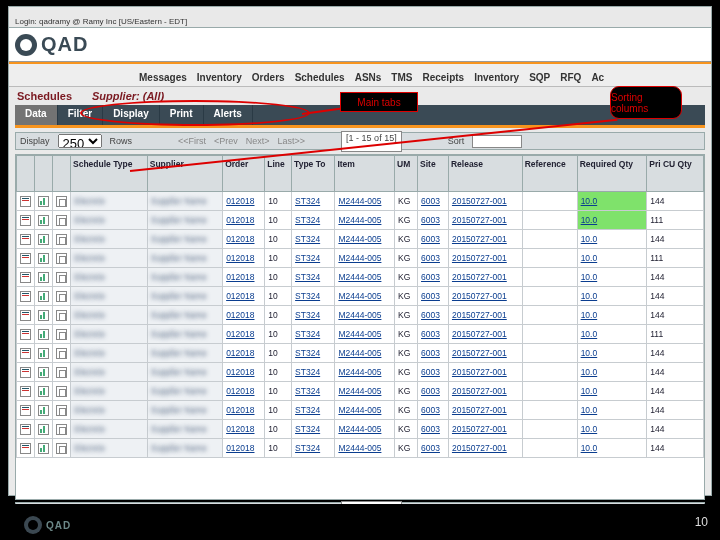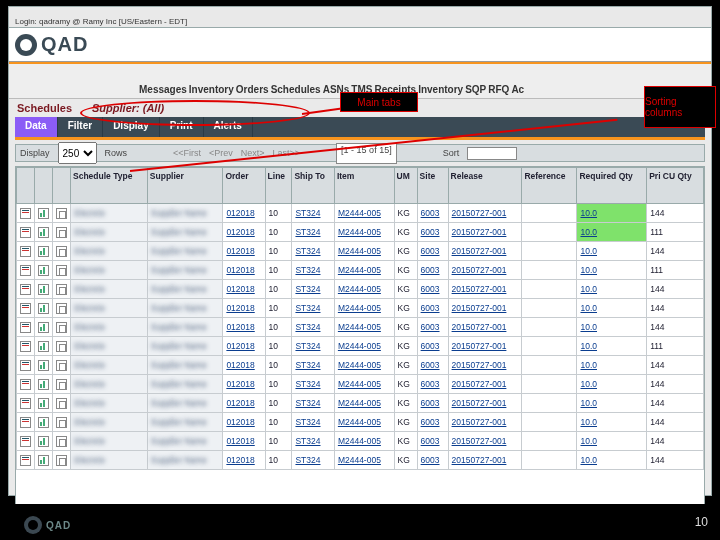--- a/index.html
+++ b/index.html
@@ -4,30 +4,30 @@
 <style>
   * { box-sizing: border-box; margin: 0; padding: 0; }
   body { font-family: Arial, Helvetica, sans-serif; font-size: 10px; background:#000; width:720px; height:540px; overflow:hidden; position:relative; }
   .frame { position:absolute; left:8px; top:6px; width:704px; height:490px; background:#eaeaea; border:1px solid #9aa; }
   .topbar { height:16px; background:#e9e9e9; border-bottom:1px solid #9aa; text-align:left; padding:10px 6px; font-size:8px; color:#333; }
   .brandrow { display:flex; align-items:center; height:34px; background:#fff; border-bottom:1px solid #999; padding:0 6px; }
   .logo { width:22px; height:22px; border-radius:50%; background:#3a4a55; position:relative; margin-right:4px; }
   .logo::after{ content:""; position:absolute; left:5px; top:5px; width:12px;height:12px;border-radius:50%; background:#fff;}
   .brandtxt { font-size:20px; font-weight:700; color:#3a4a55; letter-spacing:1px;}
   .portal { position:absolute; left:14px; top:42px; font-size:12px; font-weight:700; color:#3a4a55; letter-spacing:1px;}
-  .mainnav { display:flex; gap:2px; background:#eee; border-top:2px solid #f7941e; border-bottom:1px solid #bbb; padding:20px 0 3px 130px; font-size:10px; color:#333; }
+  .mainnav { display:flex; gap:10px; background:#eee; border-top:2px solid #f7941e; border-bottom:1px solid #bbb; padding:8px 0 3px 130px; font-size:10px; color:#333; }
   .mainnav span { cursor:pointer; font-weight:700;}
   .subhdr { display:flex; align-items:center; padding:3px 8px; gap:20px; font-size:11px; color:#7a1820; font-weight:700;}
   .subhdr .sup { color:#7a1820; font-style:italic;}
   .tabs { display:flex; background:#3a4a55; height:20px; margin:0 6px; }
   .tabs div { padding:3px 10px; color:#fff; font-weight:700; font-size:10px; border-right:1px solid #2a3a45; cursor:pointer;}
-  .tabs div.active{ background:#8b5cf6;}
+  .tabs div.active{ background:#737373;}
   .orangebar { height:3px; background:#f7941e; margin:0 6px 4px 6px;}
   .paginator { display:flex; align-items:center; gap:8px; background:#d8dde0; border:1px solid #9aa; margin:0 6px; padding:2px 4px; font-size:9px; color:#444; height:18px;}
-  .paginator select { font-size:10px; height:22px;}
+  .paginator select { font-size:13px; height:14px;}
   .pgbtn { color:#888; }
   .pager-range { border:1px solid #888; background:#fff; padding:0 4px; height:21px; line-height:13px;}
   .sortbox { border:1px solid #888; background:#fff; width:50px; height:13px; display:inline-block;}
   .tablewrap { margin:4px 6px 0 6px; border:1px solid #9aa; background:#fff; height:346px; overflow:hidden;}
   table { border-collapse:collapse; width:100%; font-size:8.5px; color:#223; }
   th { background:#d8dde0; border:1px solid #9aa; padding:3px 2px; text-align:left; font-weight:700; color:#223; height:36px; vertical-align:top; position:relative;}
   td { border:1px solid #c7ccd0; padding:1px 3px; height:19px; white-space:nowrap; }
   td.link { color:#0a3d8f; text-decoration:underline; cursor:pointer;}
   td.green { background:#7fe26b; color:#0a3d8f; text-decoration:underline;}
   td.blur { color:transparent; text-shadow: 0 0 4px rgba(70,90,120,0.9); background:#eef1f4;}
@@ -107,21 +107,21 @@
     <table>
       <thead>
           <tr id="thead-row">
             <th class="colnarrow"></th>
             <th class="colnarrow"></th>
             <th class="colnarrow"></th>
             <th>Schedule Type</th>
             <th>Supplier</th>
             <th>Order</th>
             <th>Line</th>
-            <th>Ship To</th>
+            <th>Type To</th>
             <th>Item</th>
             <th>UM</th>
             <th>Site</th>
             <th>Release</th>
             <th>Reference</th>
             <th>Required Qty</th>
             <th>Pri CU Qty</th>
           </tr>
         </thead>
       <tbody id="tbody">
@@ -547,21 +547,21 @@
     <span style="width:20px"></span>
     <span class="pager-range">[1 - 15 of 15]</span>
     <span style="width:30px"></span>
     <span>Sort</span>
     <span class="sortbox"></span>
   </div>
 </div>
 
 <div class="redcircle" style="left:80px; top:100px; width:230px; height:26px;"></div>
 <div class="annot filled" style="left:340px; top:92px; width:78px; height:20px;">Main tabs</div>
-<div class="annot filled" style="left:644px; top:86px; width:72px; height:42px;">Sorting columns</div>
+<div class="annot filled" style="left:610px; top:86px; width:72px; height:33px;border-radius:9px;">Sorting columns</div>
 <div class="arrowline" style="left:302px; top:113px; width:40px; transform:rotate(-8deg);"></div>
 <div class="arrowline" style="left:130px; top:170px; width:490px; transform:rotate(-6deg);"></div>
 
 <div class="footer">
   <div class="flogo">
       <div class="c"></div>
       <span style="color:#8aa;font-weight:700;letter-spacing:1px">QAD</span>
     </div>
   <span class="slidenum">10</span>
 </div>

